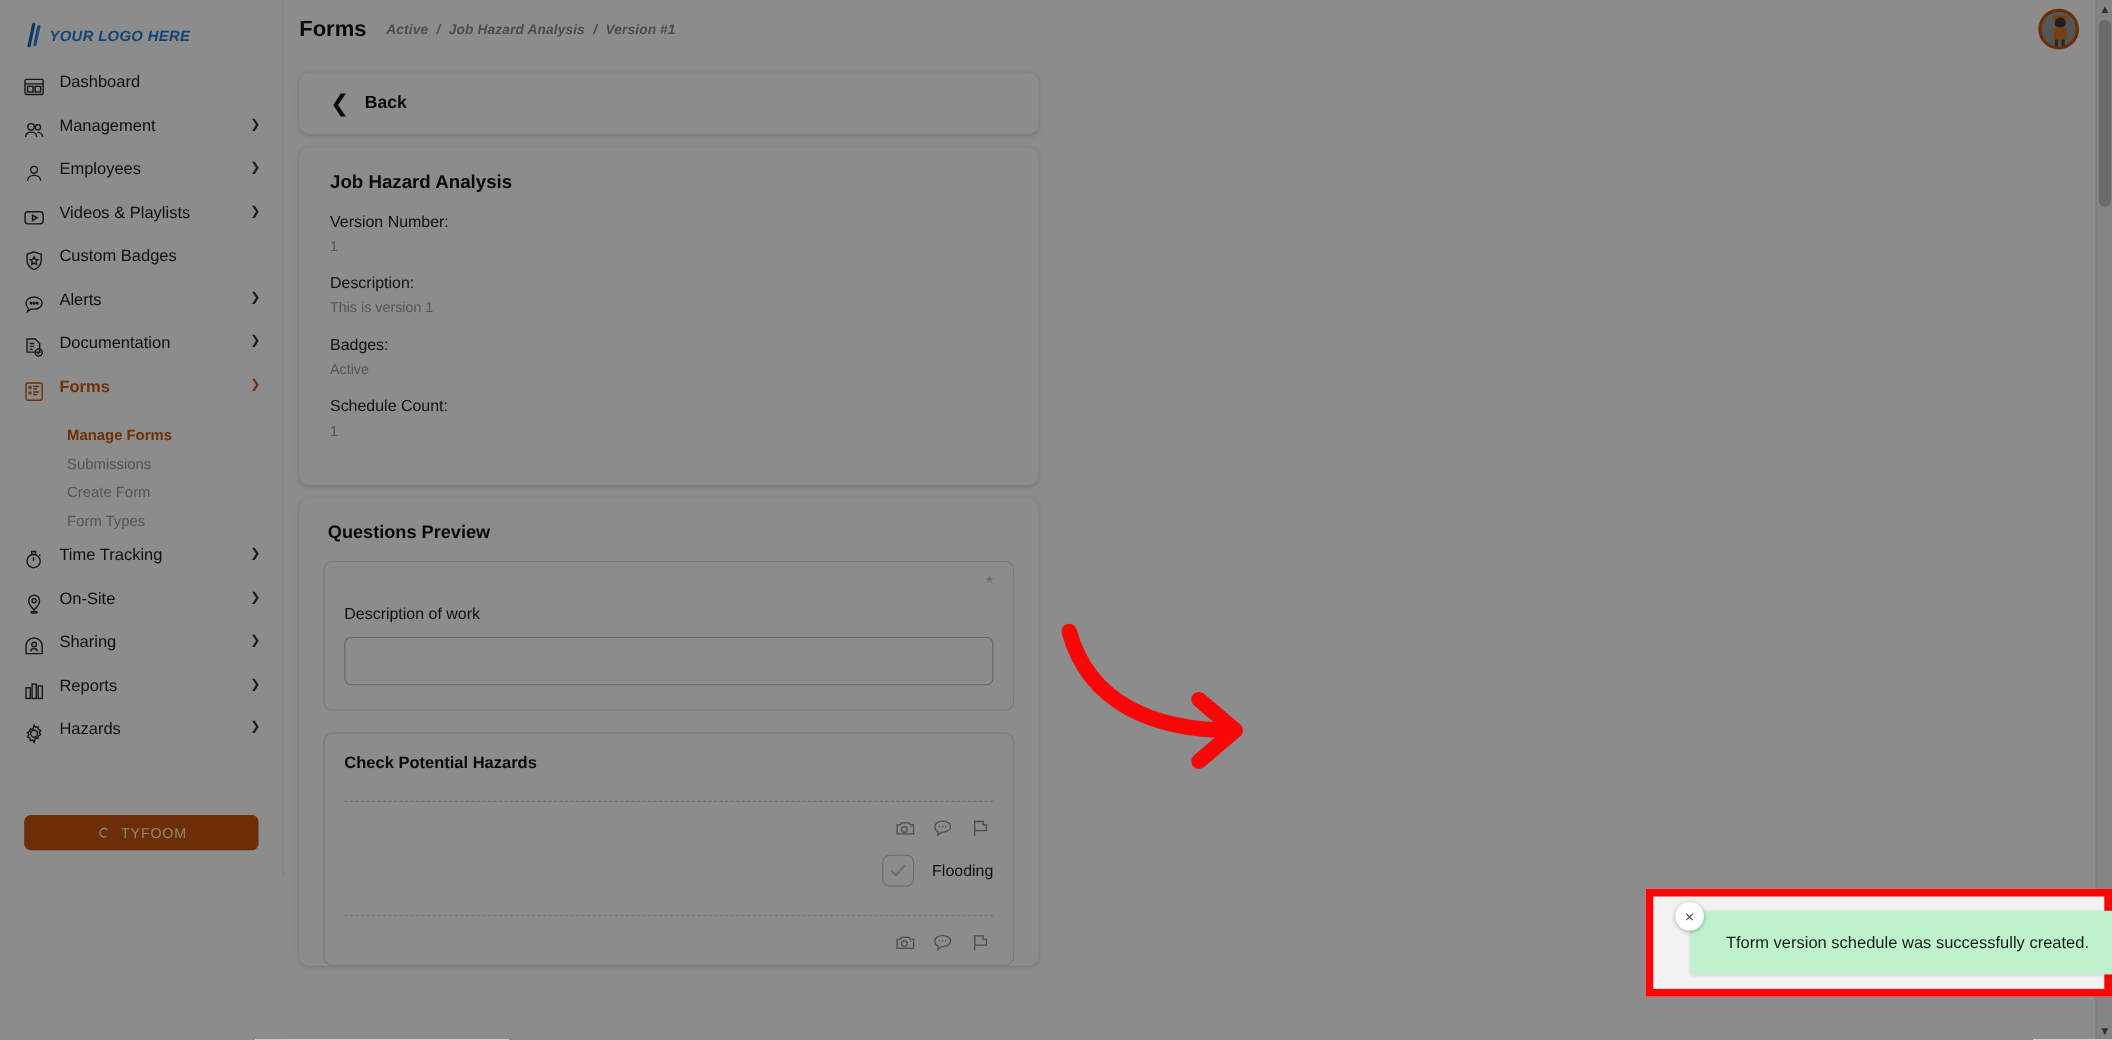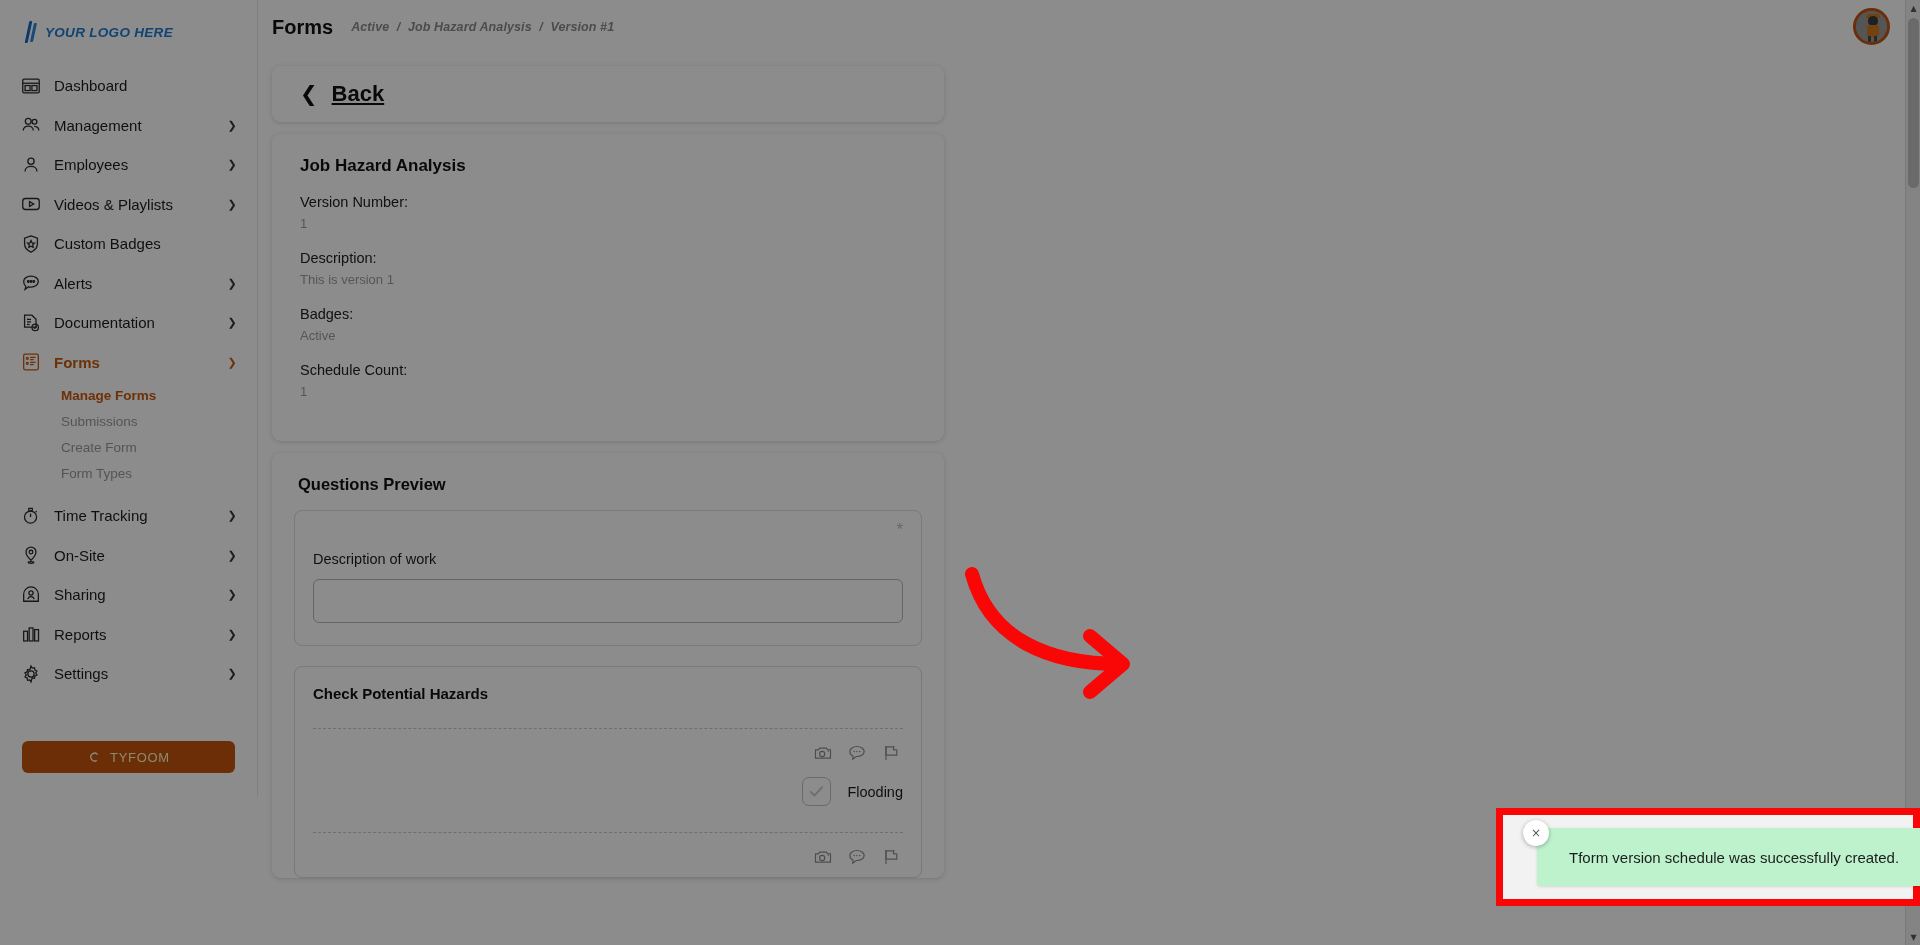--- a/index.html
+++ b/index.html
@@ -30,21 +30,21 @@
   }
   .logo-mark i.a { left: 3px; top: 0; width: 3px; height: 22px; transform: skewX(-12deg); }
   .logo-mark i.b { left: 8px; top: 2px; width: 3px; height: 19px; transform: skewX(-12deg); background:#2f86dd; }
   .logo-text {
     font-size: 13.5px; font-weight: 700; font-style: italic;
     letter-spacing: .3px; color: #1f7ad1;
   }
 
   .nav { margin-top: 10px; flex: 1; overflow: hidden; }
   .nav-item {
-    display: flex; align-items: center;
+    display: flex; 
     height: 39.5px; padding: 0 18px 0 18px;
     cursor: pointer; position: relative;
   }
   .nav-item .ico {
     width: 26px; height: 26px; flex: none;
     display: flex; align-items: center; justify-content: center;
     margin-right: 10px;
   }
   .nav-item .lbl {
     font-size: 15px; color: #1d1d1d; flex: 1;
@@ -112,21 +112,21 @@
 
   .card {
     background: #fff; border-radius: 9px;
     box-shadow: 0 1px 5px rgba(0,0,0,.16);
   }
   .back-card {
     height: 56px; display: flex; align-items: center;
     padding-left: 28px; gap: 14px; cursor: pointer; margin-top: 12px;
   }
   .back-chev { font-size: 21px; color: #111; line-height: 1; font-family:"DejaVu Sans",sans-serif; }
-  .back-lbl { font-size: 22px; font-weight: 700; color: #111; text-decoration: underline; }
+  .back-lbl { font-size: 16px; font-weight: 700; color: #111; }
 
   .info-card { margin-top: 12px; padding: 22px 28px 26px 28px; }
   .info-title { font-size: 17px; font-weight: 700; color: #111; margin-bottom: 18px; }
   .field { margin-bottom: 19px; }
   .field:last-child { margin-bottom: 16px; }
   .field-label { font-size: 14.5px; color: #222; margin-bottom: 6px; }
   .field-value { font-size: 13px; color: #9c9c9c; }
 
   .qp-card { margin-top: 12px; padding: 22px 22px 0 22px; }
   .qp-title { font-size: 16.5px; font-weight: 700; color: #111; margin-bottom: 16px; padding-left:4px; }
@@ -399,21 +399,21 @@
         <span class="chev">❯</span>
       </div>
 
       <div class="nav-item">
         <span class="ico">
           <svg viewBox="0 0 24 24" width="22" height="22" fill="none" stroke="#2b2b2b" stroke-width="1.4">
               <circle cx="12" cy="12" r="3.4"></circle>
               <path d="M12 3.4l1.3 2.2 2.5-.5.4 2.5 2.3 1.1-1.3 2.2 1.3 2.2-2.3 1.1-.4 2.5-2.5-.5L12 20.6l-1.3-2.2-2.5.5-.4-2.5-2.3-1.1L6.8 13l-1.3-2.2 2.3-1.1.4-2.5 2.5.5z"></path>
             </svg>
         </span>
-        <span class="lbl">Settings</span>
+        <span class="lbl">Hazards</span>
         <span class="chev">❯</span>
       </div>
 
     </nav>
 
     <div class="brand-btn">
       <span class="bico">
         <svg viewBox="0 0 24 24" width="15" height="15" fill="none" stroke="#ffffff" stroke-width="2">
             <path d="M17 7.2a6.2 6.2 0 10-1.4 9.4"></path>
           </svg>

